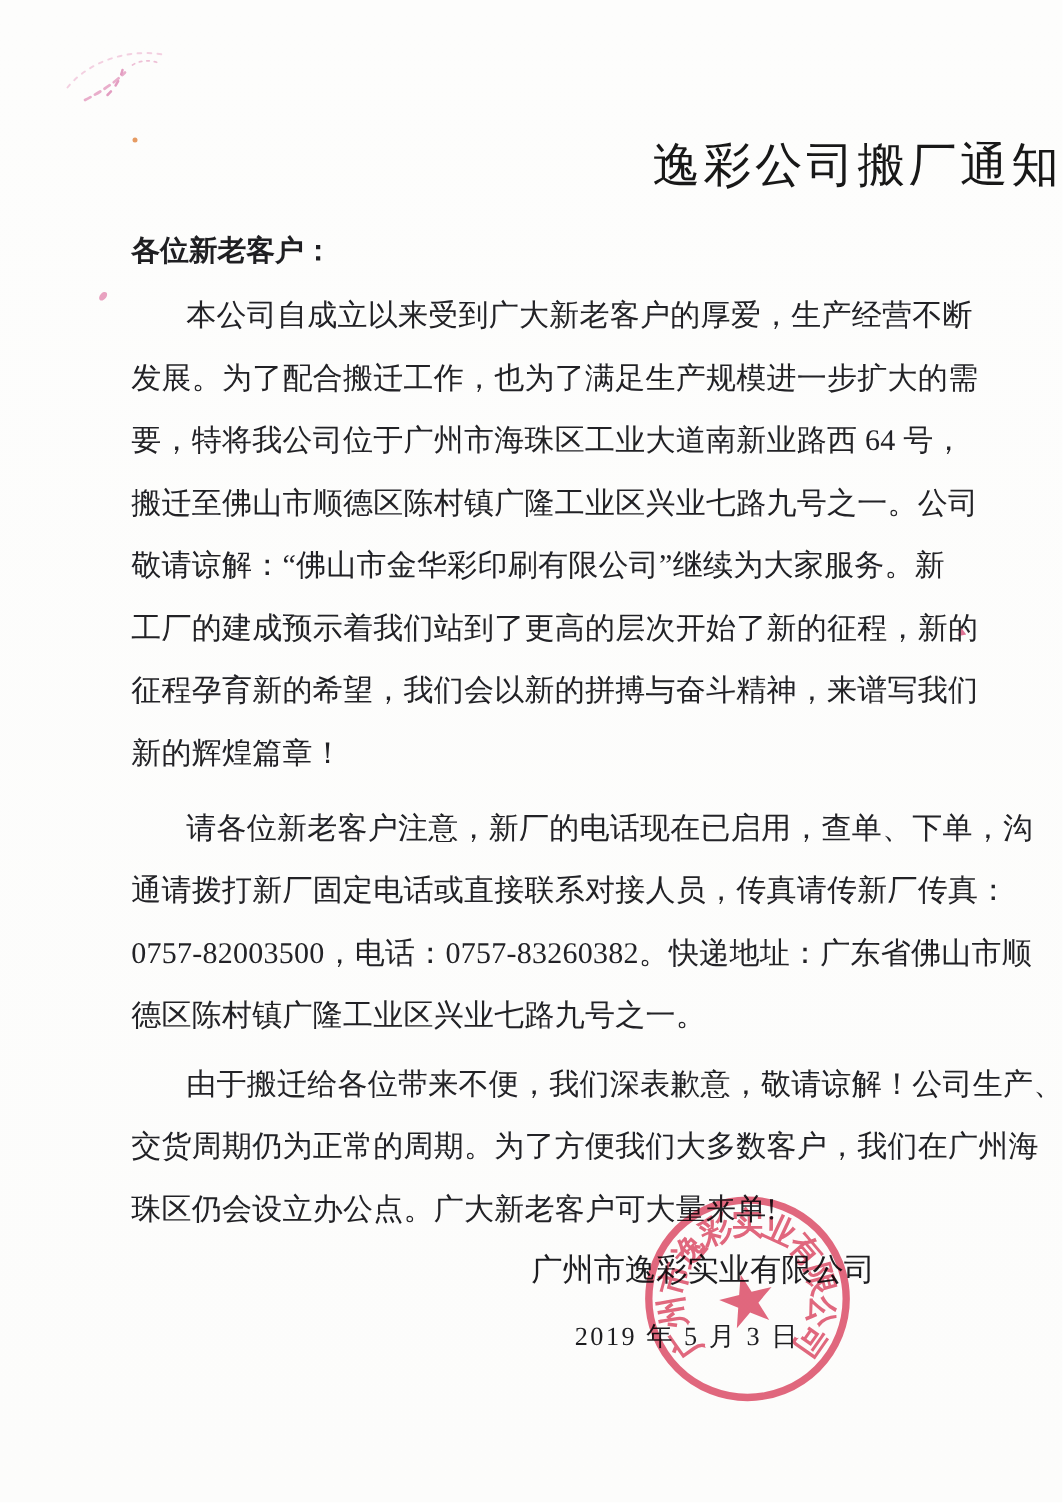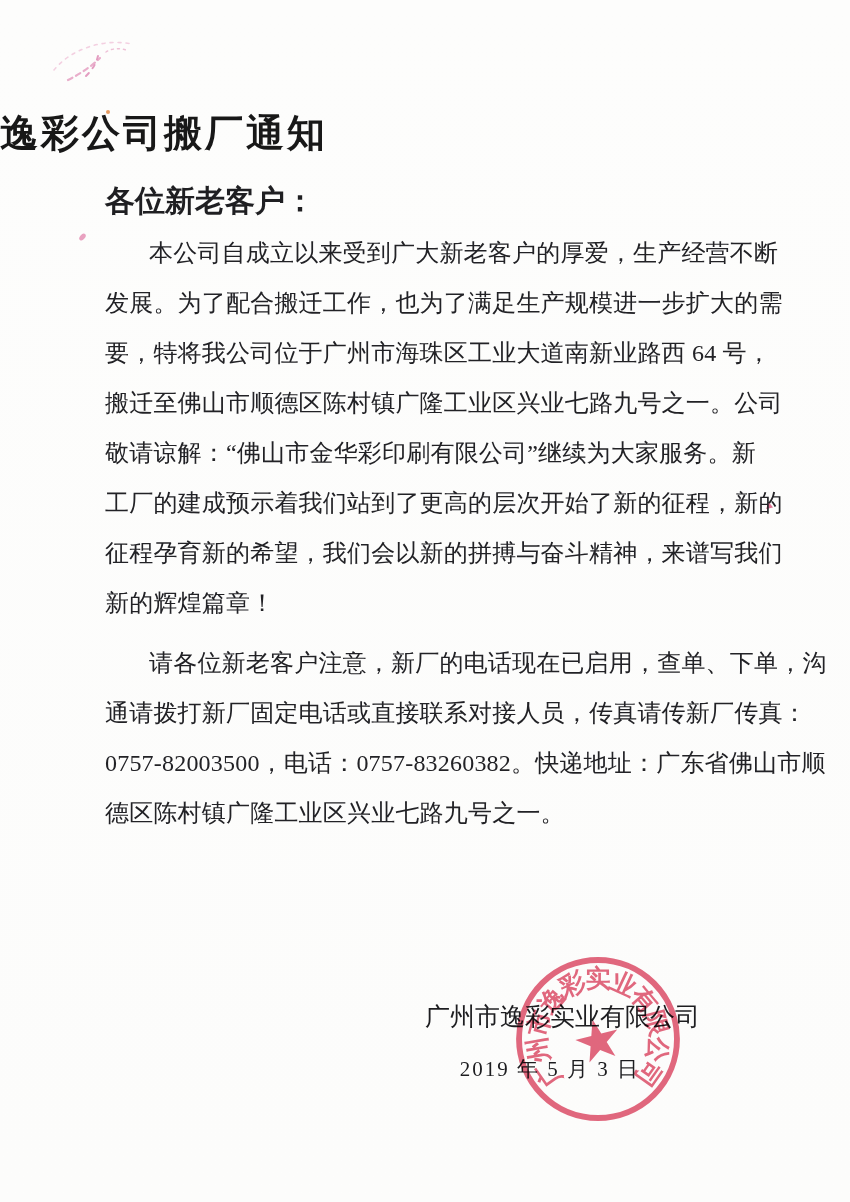--- a/index.html
+++ b/index.html
@@ -13,31 +13,31 @@
     color: #1f1f22;
     overflow: hidden;
   }
   .doc-title {
     position: absolute;
     top: 108px;
     left: 0;
     width: 100%;
     height: 50px;
     line-height: 50px;
-    text-align: left;
+    text-align: right;
     font-size: 38px;
-    font-weight: 700;
+    font-weight: 400;
     letter-spacing: 3px;
     color: #181818;
   }
   .salutation {
     position: absolute;
     top: 176px;
     left: 105px;
-    font-size: 30px;
+    font-size: 23px;
     font-weight: 600;
     line-height: 50px;
     white-space: nowrap;
   }
   .para {
     position: absolute;
     left: 105px;
     width: 648px;
   }
   .para-1 { top: 228px; }
@@ -137,20 +137,25 @@
     <div class="line">新的辉煌篇章！</div>
   </div>
 
   <div class="para para-2">
     <div class="line indent">请各位新老客户注意，新厂的电话现在已启用，查单、下单，沟</div>
     <div class="line">通请拨打新厂固定电话或直接联系对接人员，传真请传新厂传真：</div>
     <div class="line">0757-82003500，电话：0757-83260382。快递地址：广东省佛山市顺</div>
     <div class="line">德区陈村镇广隆工业区兴业七路九号之一。</div>
   </div>
 
+  <div class="para para-3">
+    <div class="line indent">由于搬迁给各位带来不便，我们深表歉意，敬请谅解！公司生产、</div>
+    <div class="line">交货周期仍为正常的周期。为了方便我们大多数客户，我们在广州海</div>
+    <div class="line">珠区仍会设立办公点。广大新老客户可大量来单!</div>
+  </div>
 
   <div class="signature-company">广州市逸彩实业有限公司</div>
   <div class="signature-date">2019 年 5 月 3 日</div>
 
   <div class="seal">
     <svg viewBox="0 0 200 200">
       <circle cx="100" cy="100" r="94" fill="none" stroke="currentColor" stroke-width="7"></circle>
       <defs>
         <path id="sealTextArc" d="M 60.1 147.5 A 62 62 0 1 1 139.9 147.5" fill="none"></path>
       </defs>

